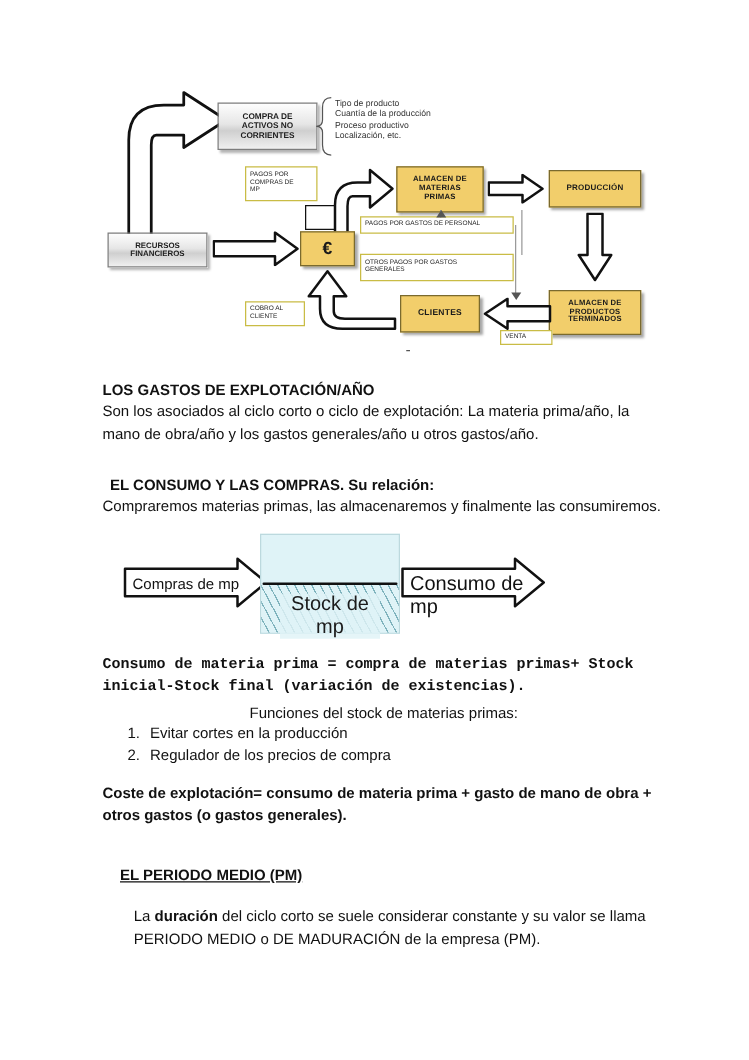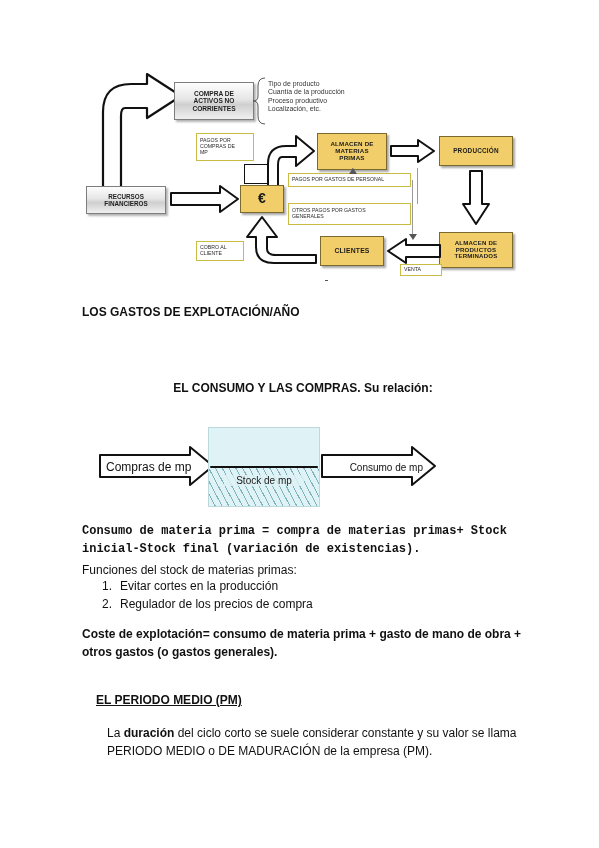--- a/index.html
+++ b/index.html
@@ -69,21 +69,21 @@
     position:absolute;left:208px;top:2px;width:110px;height:78px;
     background:#dff3f7;border:1px solid #bcd9de;
   }
   .hatch{
     position:absolute;left:0;top:40px;width:110px;height:38px;
     background:repeating-linear-gradient(62deg,#dff3f7 0px,#dff3f7 5px,#7fb3bd 5px,#7fb3bd 6px);
   }
   .waterline{position:absolute;left:1px;top:38px;width:108px;height:2px;background:#111;border-radius:2px;}
   .stocklabel{
     position:absolute;left:224px;top:50px;width:80px;text-align:center;
-    font-size:10px;color:#1b1b1b;background:rgba(223,243,247,.82);
+    font-size:16px;color:#1b1b1b;background:rgba(223,243,247,.82);
   }
 </style>
 </head>
 <body>
 
 <div class="page">
 
   <div class="diagram">
 
     <svg class="dg" style="left:95px;top:72px;" width="110" height="130">
@@ -190,45 +190,47 @@
     </svg>
 
     <div class="ylabel" style="left:400px;top:264px;width:42px;height:12px;font-size:5.2px;">
       <span>VENTA</span>
     </div>
 
     <div class="blackline" style="left:325px;top:280px;width:3px;height:1px;background:#555;"></div>
   </div>
 
   <div class="txt bold" style="left:82px;top:304px;width:450px;">LOS GASTOS DE EXPLOTACIÓN/AÑO</div>
-
-  <div class="txt bold" style="left:78px;top:380px;width:450px;text-align:center;">EL CONSUMO Y LAS COMPRAS. Su relación:</div>
+  <div class="txt para" style="left:82px;top:321px;">Son los asociados al ciclo corto o ciclo de explotación: La materia prima/año, la mano de obra/año y los gastos generales/año u otros gastos/año.</div>
+
+  <div class="txt bold" style="left:88px;top:380px;width:450px;">EL CONSUMO Y LAS COMPRAS. Su relación:</div>
+  <div class="txt para" style="left:82px;top:397px;">Compraremos materias primas, las almacenaremos y finalmente las consumiremos.</div>
 
   <div class="stockfig">
 
     <svg class="dg" style="left:98px;top:20px;" width="118" height="42">
       <path d="M2 10 L92 10 L92 2 L115 21 L92 40 L92 32 L2 32 Z" fill="#fff" stroke="#111" stroke-width="2" stroke-linejoin="round"></path>
     </svg>
     <div class="txt" style="left:106px;top:34px;width:90px;font-size:12px;">Compras de mp</div>
 
     <div class="stockbox">
       <div class="hatch"></div>
       <div class="waterline"></div>
     </div>
     <div class="stocklabel">Stock de mp</div>
 
     <svg class="dg" style="left:320px;top:20px;" width="118" height="42">
       <path d="M2 10 L92 10 L92 2 L115 21 L92 40 L92 32 L2 32 Z" fill="#fff" stroke="#111" stroke-width="2" stroke-linejoin="round"></path>
     </svg>
-    <div class="txt" style="left:328px;top:34px;width:95px;font-size:10px;text-align:right;">Consumo de mp</div>
+    <div class="txt" style="left:328px;top:34px;width:95px;font-size:16px;">Consumo de mp</div>
   </div>
 
   <div class="txt bold para" style="left:82px;top:523px;font-family:Liberation Mono, monospace;">Consumo de materia prima = compra de materias primas+ Stock inicial-Stock final (variación de existencias).</div>
 
-  <div class="txt" style="left:82px;top:562px;width:450px;">Funciones del stock de materias primas:</div>
+  <div class="txt" style="left:82px;top:562px;width:450px;text-align:center;">Funciones del stock de materias primas:</div>
   <div class="txt" style="left:82px;top:578px;width:450px;">
     <div style="display:flex;">
         <span style="width:30px;text-align:right;padding-right:8px;">1.</span>
         <span>Evitar cortes en la producción</span>
       </div>
     <div style="display:flex;">
         <span style="width:30px;text-align:right;padding-right:8px;">2.</span>
         <span>Regulador de los precios de compra</span>
       </div>
   </div>

